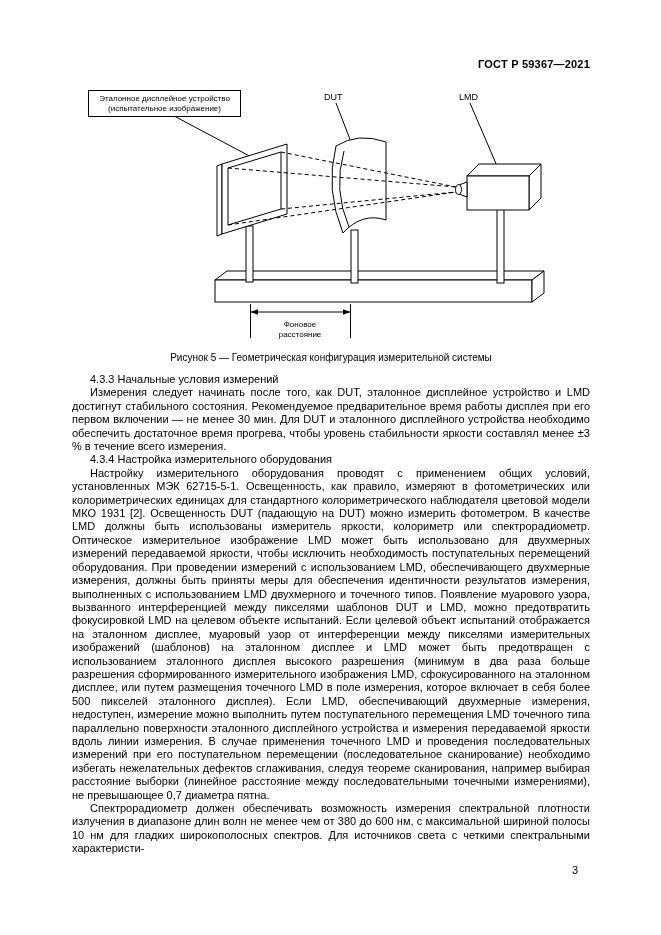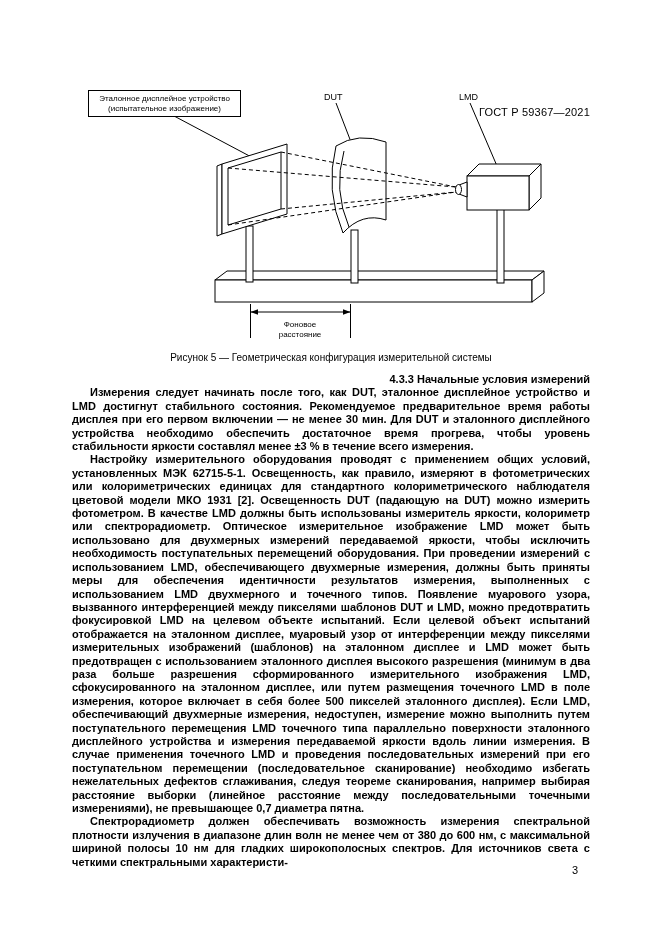--- a/index.html
+++ b/index.html
@@ -6,37 +6,36 @@
   .page {
     position: relative;
     width: 661px; height: 935px;
     background: #ffffff;
     font-family: "Liberation Sans", sans-serif;
     color: #000;
     overflow: hidden;
   }
   .doc-header {
     position: absolute; top: 58px; left: 72px; width: 518px;
-    text-align: right; font-size: 11px; font-weight: normal;
+    text-align: right; font-size: 11px; font-weight: bold;
     letter-spacing: 0.2px;
-    margin-top: 48px;
   }
   .figure-wrap { position: absolute; top: 86px; left: 0; width: 661px; height: 262px; text-align: right; }
   .figure-caption {
     position: absolute; top: 352px; left: 72px; width: 518px;
     text-align: center; font-size: 10px;
   }
   .body-text {
     position: absolute; top: 373px; left: 72px; width: 518px;
     font-size: 11px; line-height: 13.4px; text-align: justify;
   }
   .body-text p, .body-text h4 {
-    margin: 0; padding: 0; text-indent: 18px; font-size: 11px; font-weight: bold;
+    margin: 0; padding: 0; text-indent: 18px; font-size: 11px; font-weight: normal;
   }
-  .body-text h4 { font-weight: bold; text-align: right; }
+  .body-text h4 { font-weight: normal; text-align: left; }
   .page-number {
     position: absolute; top: 864px; left: 72px; width: 506px;
     text-align: right; font-size: 11px;
   }
   svg text { font-family: "Liberation Sans", sans-serif; fill: #000; }
 </style>
 </head>
 <body>
 
 <div class="page">
@@ -111,19 +110,20 @@
         <text x="300" y="251" text-anchor="middle" font-size="8">расстояние</text>
       </g>
     </svg>
   </div>
 
   <div class="figure-caption">Рисунок 5 — Геометрическая конфигурация измерительной системы</div>
 
   <div class="body-text">
     <h4>4.3.3 Начальные условия измерений</h4>
     <p>Измерения следует начинать после того, как DUT, эталонное дисплейное устройство и LMD достигнут стабильного состояния. Рекомендуемое предварительное время работы дисплея при его первом включении — не менее 30 мин. Для DUT и эталонного дисплейного устройства необходимо обеспечить достаточное время прогрева, чтобы уровень стабильности яркости составлял менее ±3 % в течение всего измерения.</p>
+    <h4>4.3.4 Настройка измерительного оборудования</h4>
     <p>Настройку измерительного оборудования проводят с применением общих условий, установленных МЭК 62715-5-1. Освещенность, как правило, измеряют в фотометрических или колориметрических единицах для стандартного колориметрического наблюдателя цветовой модели МКО 1931 [2]. Освещенность DUT (падающую на DUT) можно измерить фотометром. В качестве LMD должны быть использованы измеритель яркости, колориметр или спектрорадиометр. Оптическое измерительное изображение LMD может быть использовано для двухмерных измерений передаваемой яркости, чтобы исключить необходимость поступательных перемещений оборудования. При проведении измерений с использованием LMD, обеспечивающего двухмерные измерения, должны быть приняты меры для обеспечения идентичности результатов измерения, выполненных с использованием LMD двухмерного и точечного типов. Появление муарового узора, вызванного интерференцией между пикселями шаблонов DUT и LMD, можно предотвратить фокусировкой LMD на целевом объекте испытаний. Если целевой объект испытаний отображается на эталонном дисплее, муаровый узор от интерференции между пикселями измерительных изображений (шаблонов) на эталонном дисплее и LMD может быть предотвращен с использованием эталонного дисплея высокого разрешения (минимум в два раза больше разрешения сформированного измерительного изображения LMD, сфокусированного на эталонном дисплее, или путем размещения точечного LMD в поле измерения, которое включает в себя более 500 пикселей эталонного дисплея). Если LMD, обеспечивающий двухмерные измерения, недоступен, измерение можно выполнить путем поступательного перемещения LMD точечного типа параллельно поверхности эталонного дисплейного устройства и измерения передаваемой яркости вдоль линии измерения. В случае применения точечного LMD и проведения последовательных измерений при его поступательном перемещении (последовательное сканирование) необходимо избегать нежелательных дефектов сглаживания, следуя теореме сканирования, например выбирая расстояние выборки (линейное расстояние между последовательными точечными измерениями), не превышающее 0,7 диаметра пятна.</p>
     <p>Спектрорадиометр должен обеспечивать возможность измерения спектральной плотности излучения в диапазоне длин волн не менее чем от 380 до 600 нм, с максимальной шириной полосы 10 нм для гладких широкополосных спектров. Для источников света с четкими спектральными характеристи-</p>
   </div>
 
   <div class="page-number">3</div>
 
 </div>
 
 </body></html>

